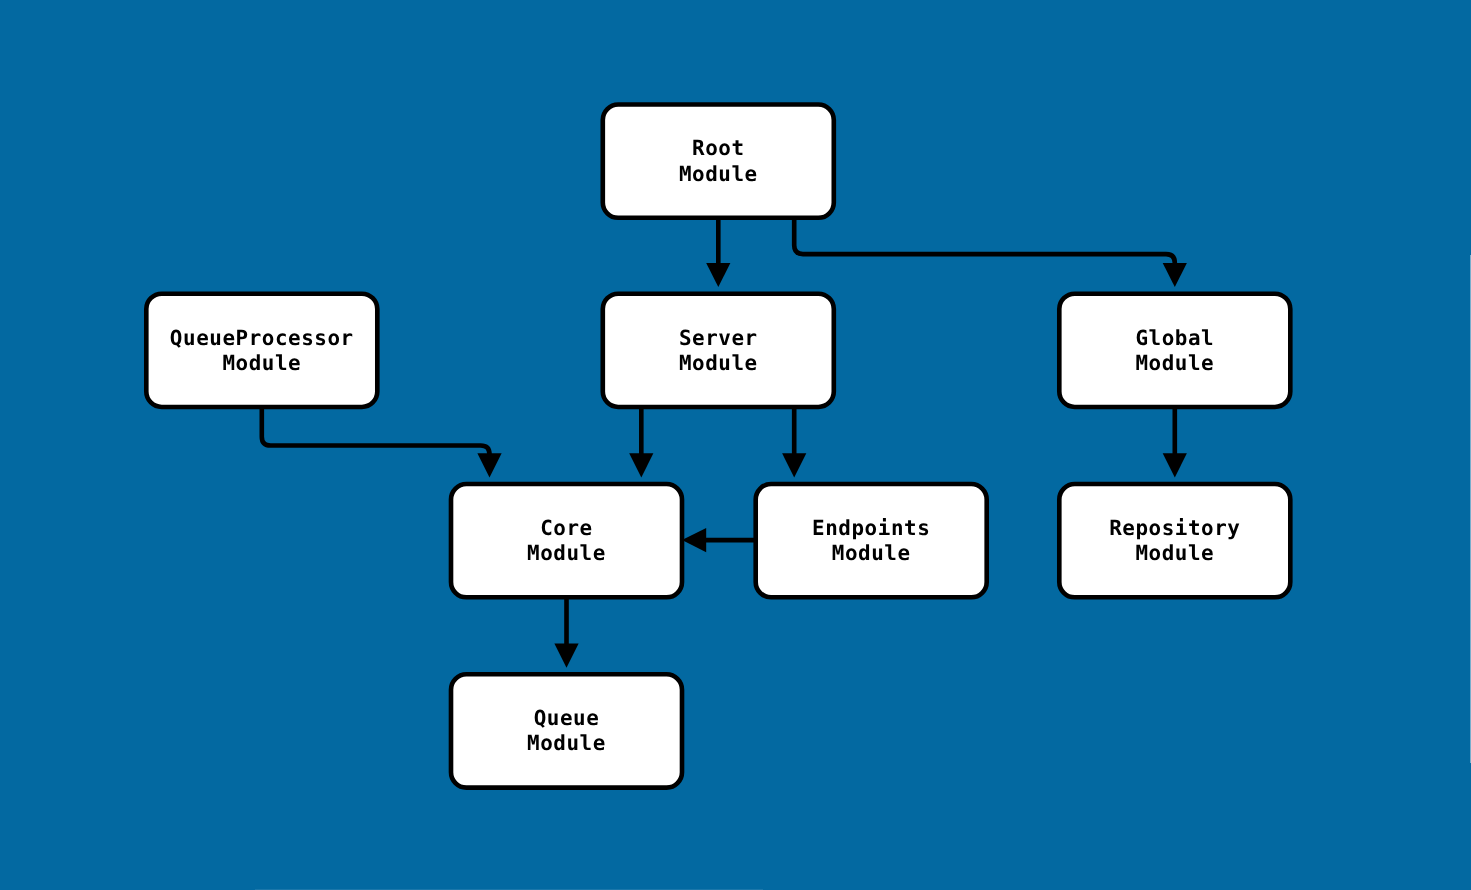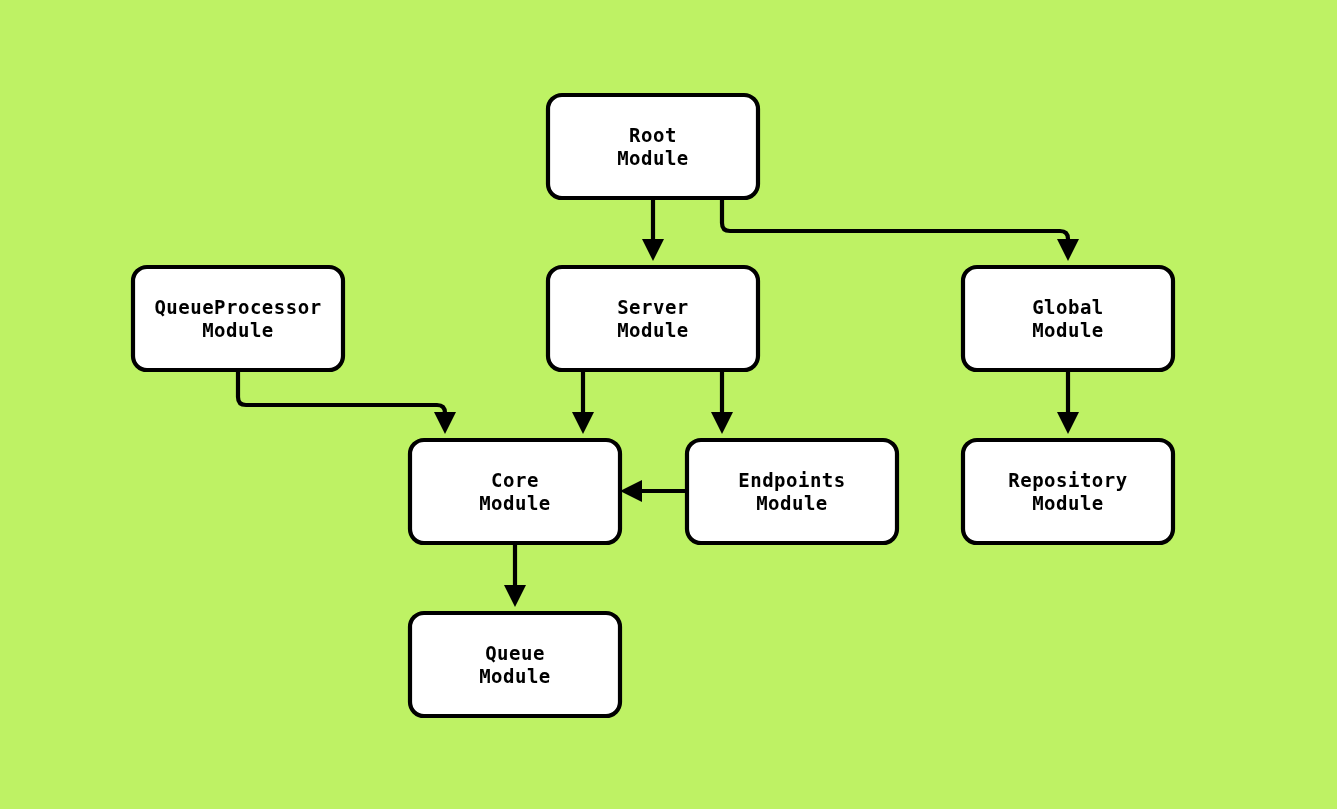--- a/index.html
+++ b/index.html
@@ -5,21 +5,21 @@
 <style>
   html, body {
     margin: 0;
     padding: 0;
     background: #ffffff;
   }
   #canvas {
     position: relative;
     width: 1337px;
     height: 809px;
-    background: #bef264;
+    background: #0369a1;
     overflow: hidden;
     font-family: "DejaVu Sans Mono", "Liberation Mono", monospace;
   }
   svg#diagram {
     display: block;
     width: 1337px;
     height: 809px;
   }
   .node-box {
     fill: #ffffff;

